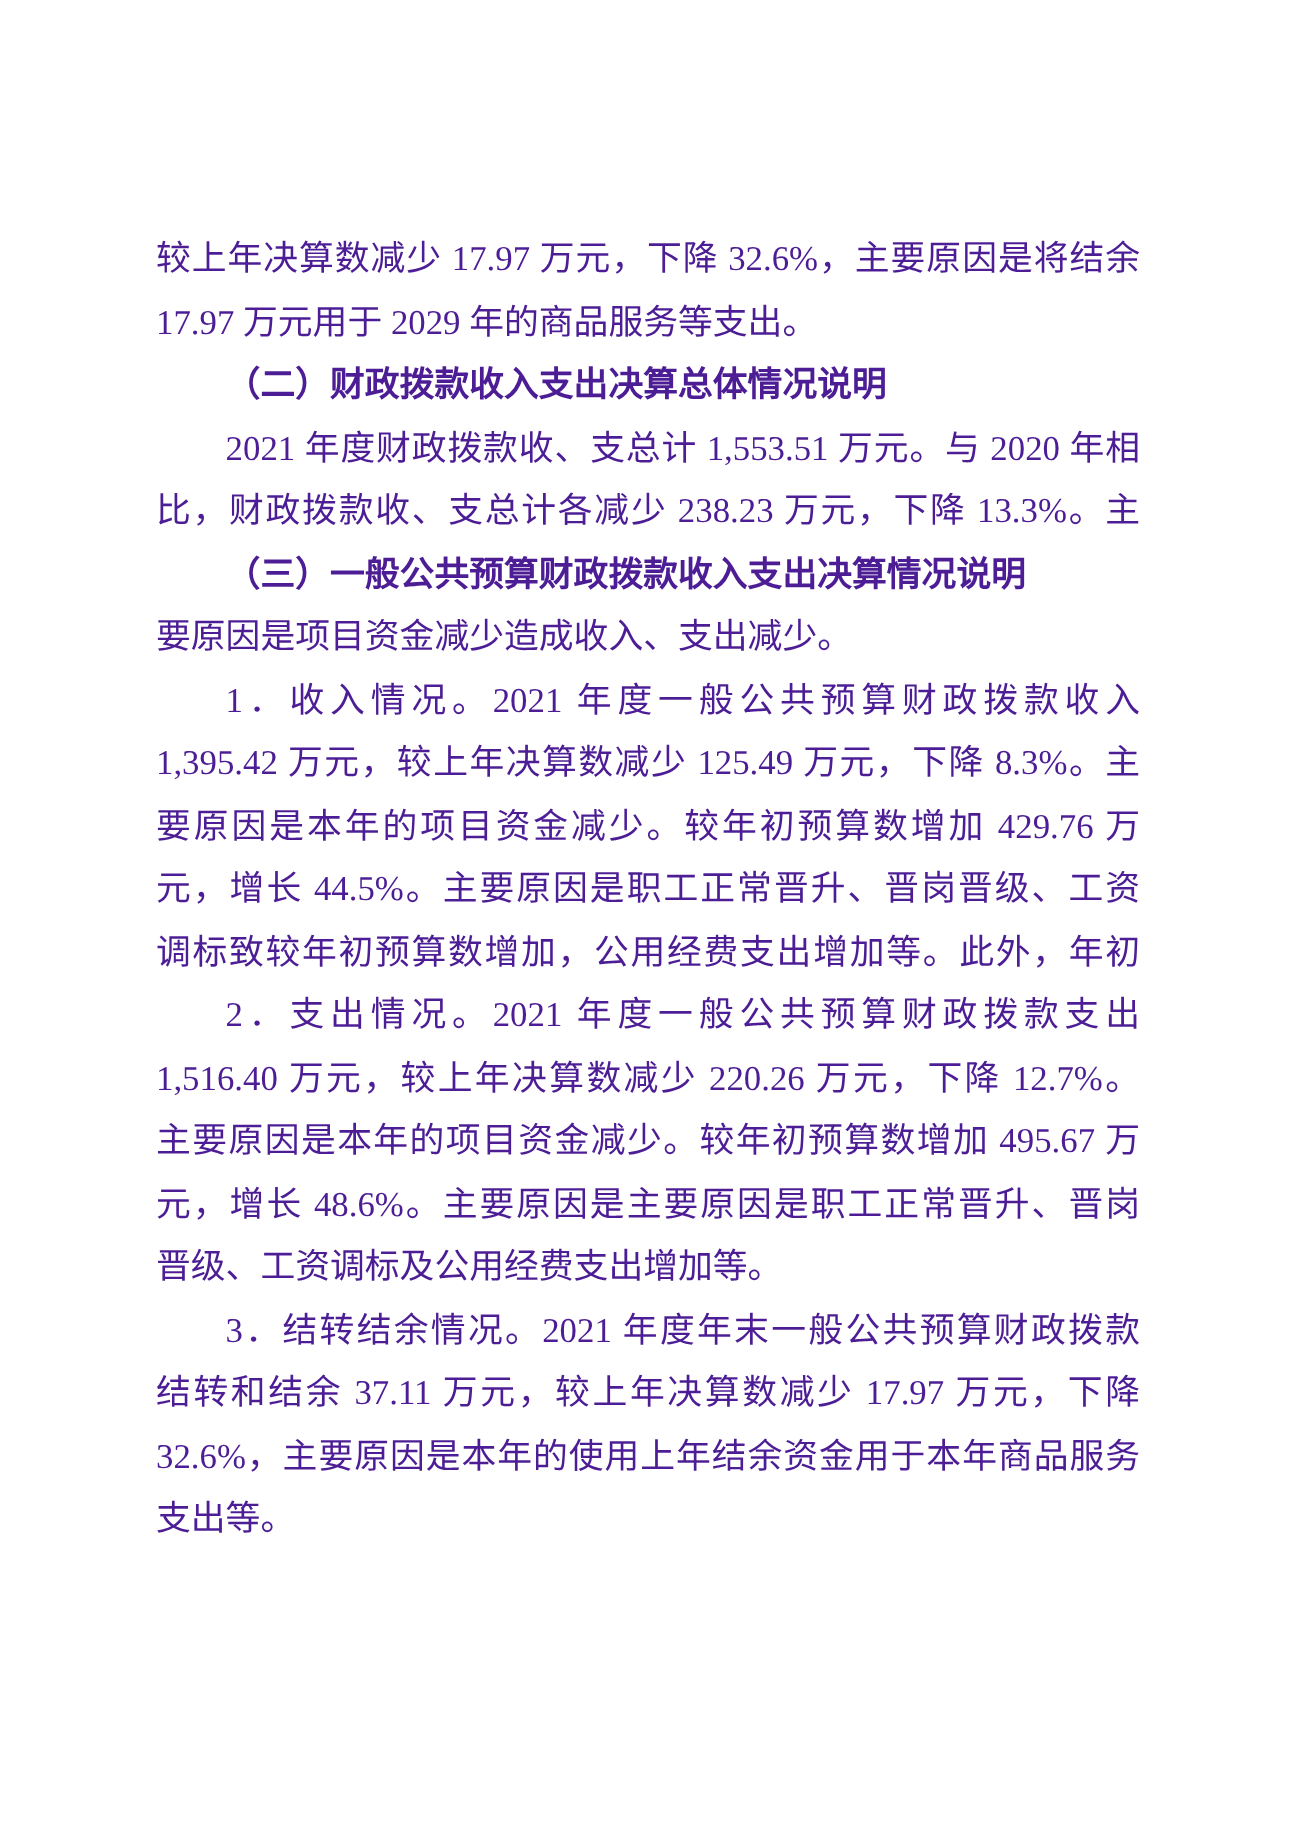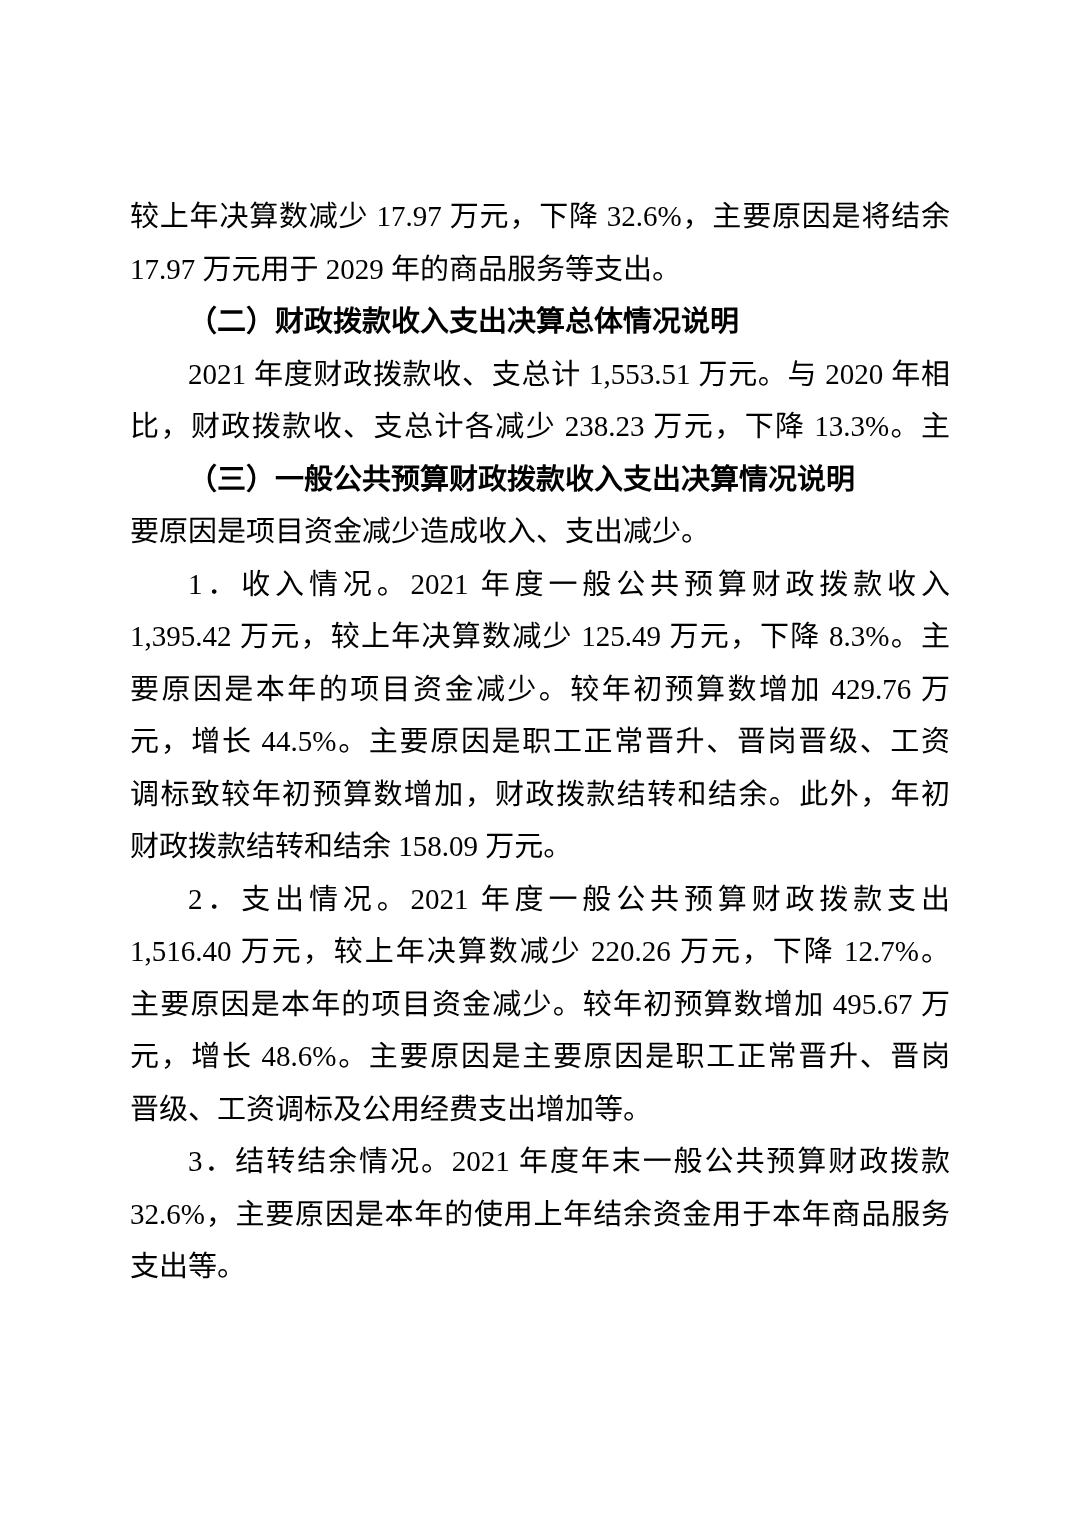--- a/index.html
+++ b/index.html
@@ -5,21 +5,21 @@
   html, body {
     margin: 0;
     padding: 0;
     background: #ffffff;
   }
   .page {
     position: relative;
     width: 1074px;
     height: 1520px;
     background: #ffffff;
-    color: #000000;
+    color: #4c1d95;
     font-family: "Liberation Serif", "DejaVu Serif", serif;
     overflow: hidden;
   }
   .content {
     position: absolute;
     left: 130px;
     top: 190px;
     width: 820px;
   }
   .line {
@@ -51,24 +51,24 @@
       <div class="line last">17.97 万元用于 2029 年的商品服务等支出。</div>
       <div class="line indent bold last">（二）财政拨款收入支出决算总体情况说明</div>
       <div class="line indent">2021 年度财政拨款收、支总计 1,553.51 万元。与 2020 年相</div>
       <div class="line">比，财政拨款收、支总计各减少 238.23 万元，下降 13.3%。主</div>
       <div class="line indent bold last">（三）一般公共预算财政拨款收入支出决算情况说明</div>
       <div class="line last">要原因是项目资金减少造成收入、支出减少。</div>
       <div class="line indent"><span class="lead">1．收入情况。</span>2021 年度一般公共预算财政拨款收入</div>
       <div class="line">1,395.42 万元，较上年决算数减少 125.49 万元，下降 8.3%。主</div>
       <div class="line">要原因是本年的项目资金减少。较年初预算数增加 429.76 万</div>
       <div class="line">元，增长 44.5%。主要原因是职工正常晋升、晋岗晋级、工资</div>
-      <div class="line">调标致较年初预算数增加，财政拨款结转和结余。此外，年初</div>
-      <div class="line last">财政拨款结转和结余 158.09 万元。</div>
+      <div class="line">调标致较年初预算数增加，公用经费支出增加等。此外，年初</div>
       <div class="line indent"><span class="lead">2．支出情况。</span>2021 年度一般公共预算财政拨款支出</div>
       <div class="line">1,516.40 万元，较上年决算数减少 220.26 万元，下降 12.7%。</div>
       <div class="line">主要原因是本年的项目资金减少。较年初预算数增加 495.67 万</div>
       <div class="line">元，增长 48.6%。主要原因是主要原因是职工正常晋升、晋岗</div>
       <div class="line last">晋级、工资调标及公用经费支出增加等。</div>
       <div class="line indent"><span class="lead">3．结转结余情况。</span>2021 年度年末一般公共预算财政拨款</div>
+      <div class="line">结转和结余 37.11 万元，较上年决算数减少 17.97 万元，下降</div>
       <div class="line">32.6%，主要原因是本年的使用上年结余资金用于本年商品服务</div>
       <div class="line last">支出等。</div>
     </div>
 </div>
 
 </body></html>

